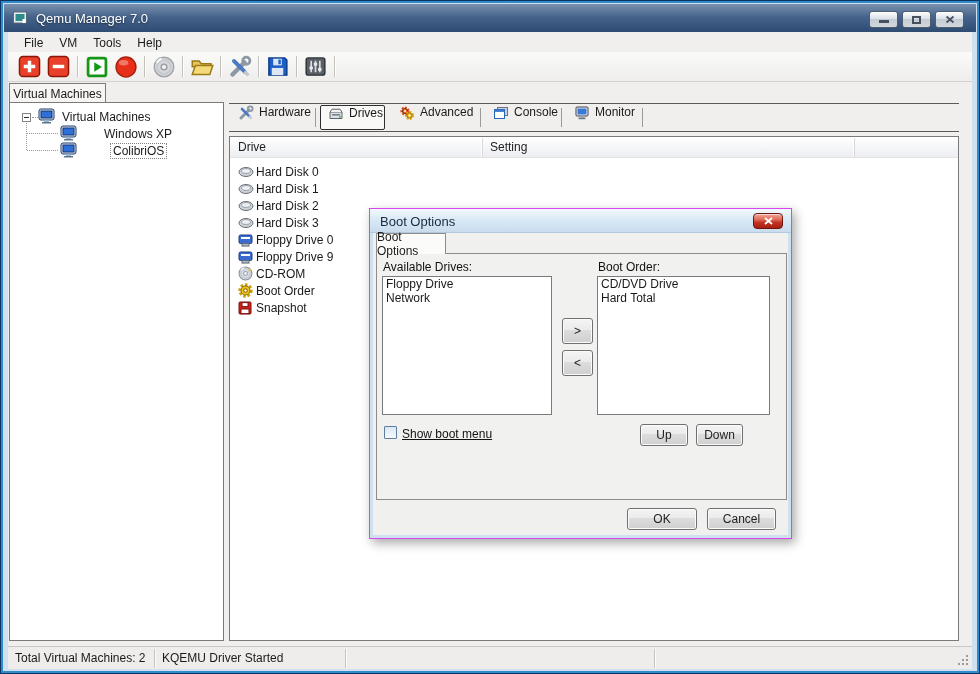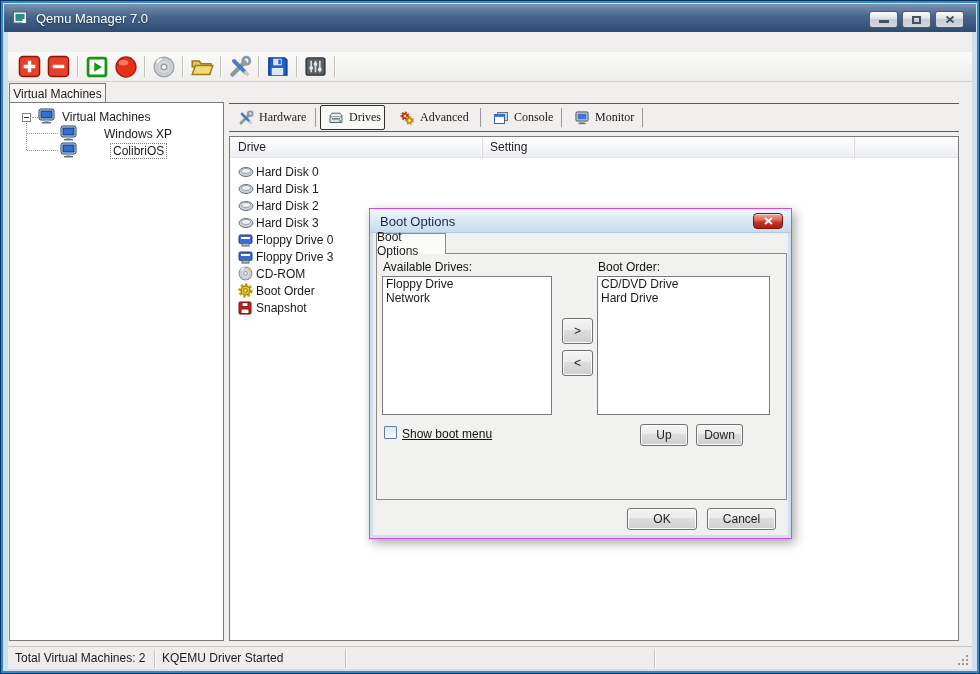--- a/index.html
+++ b/index.html
@@ -47,22 +47,22 @@
   .tree-vline { position:absolute; left:16px; top:20px; height:27px; width:1px; border-left:1px dotted #9a9a9a; }
   .tree-hroot { position:absolute; left:22px; top:14px; width:6px; border-top:1px dotted #9a9a9a; }
   .tree-h1 { position:absolute; left:17px; top:30px; width:31px; border-top:1px dotted #9a9a9a; }
   .tree-h2 { position:absolute; left:17px; top:47px; width:31px; border-top:1px dotted #9a9a9a; }
   .tree-icon { position:absolute; width:18px; height:16px; }
   .tree-label { position:absolute; line-height:14px; padding:0 2px; }
   .focus-dotted { outline:1px dotted #808080; }
 
   
   .hline-dark { position:absolute; left:228px; width:730px; height:1px; background:#5a5a5a; }
-  .ptab { position:absolute; top:104px; height:25px; display:flex; align-items:center; gap:5px;
-          padding-left:7px;font-family:Liberation Serif, serif; }
+  .ptab { position:absolute; top:104px; height:25px; display:flex; gap:5px;
+          padding-left:7px; }
   .ptab.selected { border:1px solid #2e2e2e; border-radius:2px; background:#f8f8f7; }
   .ptab-sep { position:absolute; top:107px; width:1px; height:19px; background:#9a9a9a; }
   .ptab svg { flex:none; }
 
   
   .table-panel { position:absolute; left:228px; top:135px; width:730px; height:505px;
                  background:#fff; border:1px solid #7a7a7a; }
   .table-header { position:absolute; left:0; right:0; top:0; height:21px;
                   background:linear-gradient(#ffffff,#f4f5f7 60%,#eceef1); border-bottom:1px solid #e2e2e2; }
   .th { position:absolute; top:3px; color:#222; }
@@ -130,20 +130,26 @@
       <div class="win-btn">
         <svg width="10" height="9" viewBox="0 0 10 9">
             <path d="M1.5 1.5 L8.5 7.5 M8.5 1.5 L1.5 7.5" stroke="#46505e" stroke-width="1.7"></path>
           </svg>
       </div>
     </div>
   </div>
 
   <div class="client"></div>
 
+  <div class="menubar">
+    <span class="menu-item">File</span>
+    <span class="menu-item">VM</span>
+    <span class="menu-item">Tools</span>
+    <span class="menu-item">Help</span>
+  </div>
 
   <div class="toolbar">
     <button class="tbtn">
       <svg width="23" height="23" viewBox="0 0 16 16">
           <rect x="1" y="1" width="14" height="14" rx="2.5" fill="#e8402a" stroke="#8d1606"></rect>
           <path d="M8 4v8M4 8h8" stroke="#fff" stroke-width="2.4"></path>
         </svg>
     </button>
     <button class="tbtn">
       <svg width="23" height="23" viewBox="0 0 16 16">
@@ -362,21 +368,21 @@
       <span style="position:absolute;left:260px;"></span>
     </div>
     <div class="drow" style="top:111px;">
       <span class="dicon">
           <svg width="16" height="14" viewBox="0 0 16 14">
             <rect x="1" y="2" width="13" height="8.5" rx="1.5" fill="#3a6cd0" stroke="#1b3a80"></rect>
             <rect x="3" y="4" width="9" height="2" fill="#fff"></rect>
             <rect x="4" y="10.5" width="7" height="2.6" fill="#aab4c0" stroke="#66707a"></rect>
           </svg>
         </span>
-      <span class="dlabel">Floppy Drive 3</span>
+      <span class="dlabel">Floppy Drive 9</span>
       <span style="position:absolute;left:260px;"></span>
     </div>
     <div class="drow" style="top:128px;">
       <span class="dicon">
           <svg width="15" height="15" viewBox="0 0 14 14">
             <circle cx="7" cy="7" r="6" fill="#d9dde2" stroke="#8a9098"></circle>
             <circle cx="7" cy="7" r="4.4" fill="none" stroke="#b8c6d8"></circle>
             <circle cx="7" cy="7" r="1.8" fill="#f4f6f8" stroke="#98a0a8"></circle>
             <path d="M2.6 4.2 A5.4 5.4 0 0 1 5.8 1.8" stroke="#fff" fill="none" stroke-width="1.2"></path>
             <circle cx="11" cy="3.8" r="1.2" fill="#f0c040"></circle>
@@ -429,21 +435,21 @@
       <div class="li">Floppy Drive</div>
       <div class="li">Network</div>
     </div>
 
     <button class="btn7" style="left:192px;top:109px;width:31px;height:26px;">&gt;</button>
     <button class="btn7" style="left:192px;top:141px;width:31px;height:26px;">&lt;</button>
 
     <span class="dlg-label" style="left:228px;top:51px;text-align:right;">Boot Order:</span>
     <div class="listbox" style="left:227px;top:67px;width:173px;height:139px;">
       <div class="li">CD/DVD Drive</div>
-      <div class="li">Hard Drive</div>
+      <div class="li">Hard Total</div>
     </div>
 
     <span class="checkbox" style="left:14px;top:217px;"></span>
     <span class="dlg-label" style="left:32px;top:218px;text-decoration:underline;">Show boot menu</span>
 
     <button class="btn7" style="left:270px;top:215px;width:48px;height:22px;">Up</button>
     <button class="btn7" style="left:326px;top:215px;width:47px;height:22px;">Down</button>
 
     <button class="btn7" style="left:257px;top:299px;width:70px;height:22px;">OK</button>
     <button class="btn7" style="left:337px;top:299px;width:69px;height:22px;">Cancel</button>

